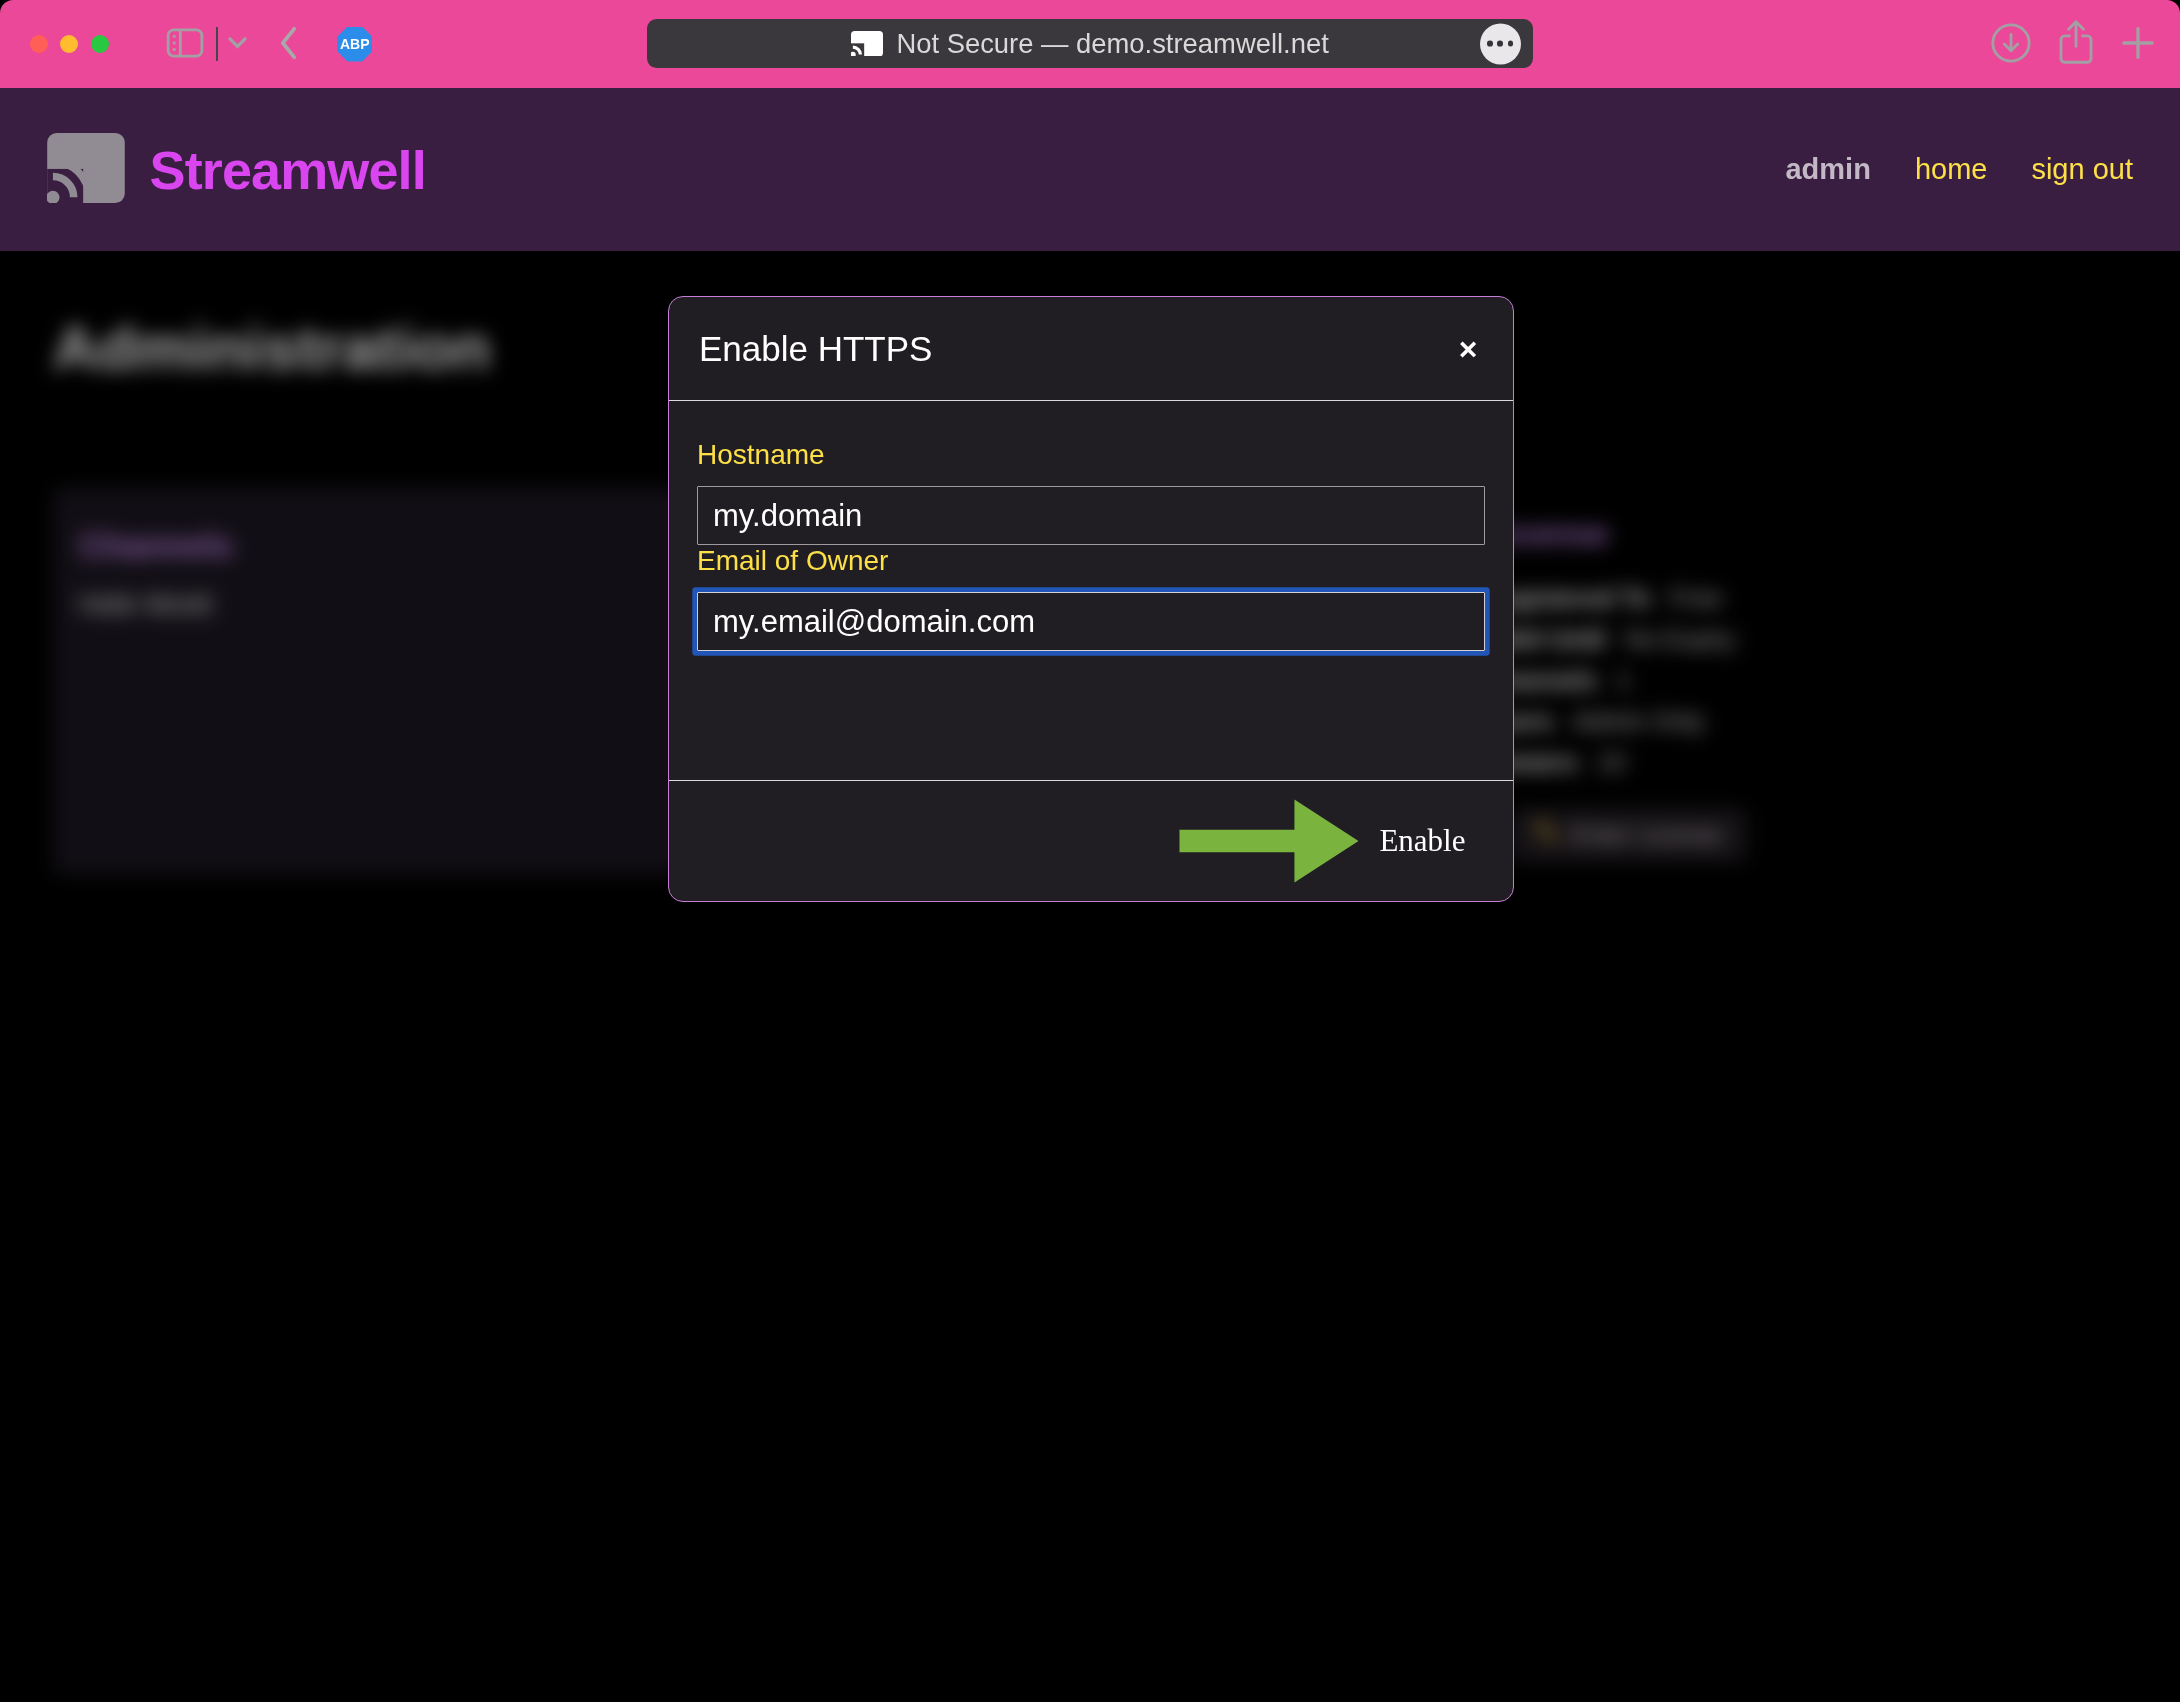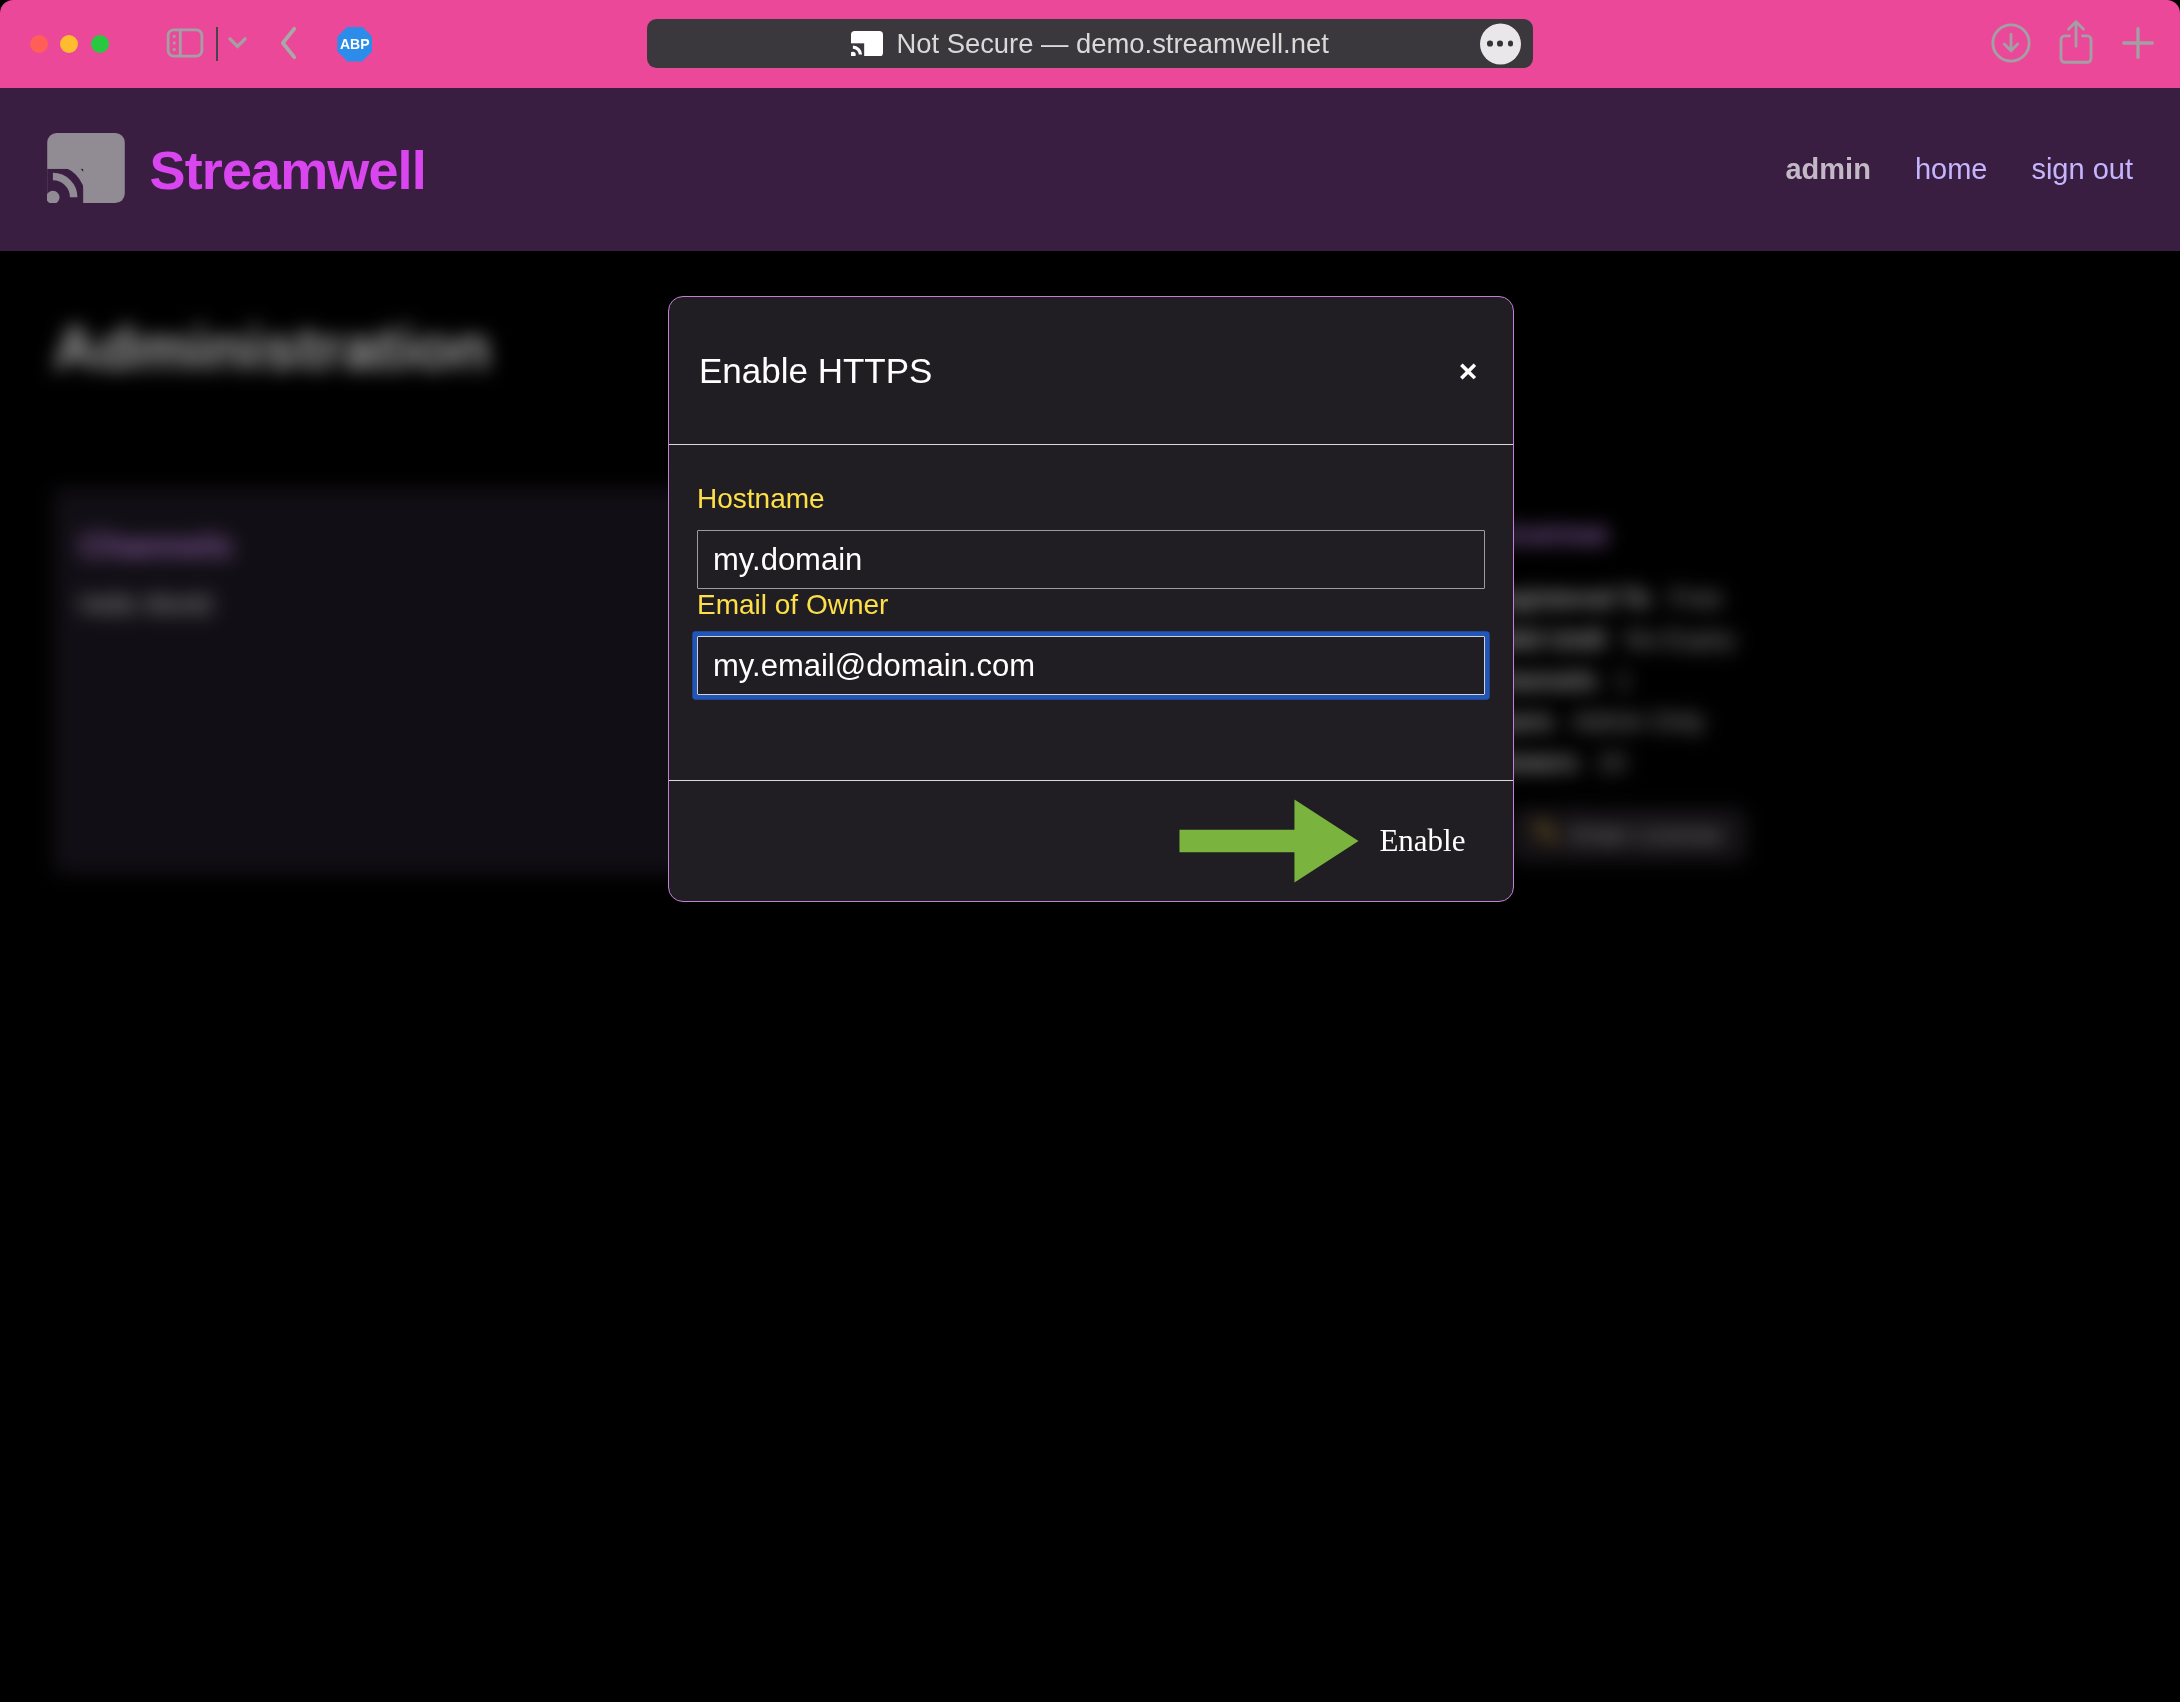--- a/index.html
+++ b/index.html
@@ -47,21 +47,21 @@
   .chrome-right { position:absolute; right:23px; top:0; height:88px; display:flex; align-items:center; gap:21px; }
 
   
   .site-header {
     position:absolute; top:88px; left:0; width:2180px; height:163px;
     background:#3a1e41; display:flex; align-items:center; padding:0 47px; z-index:20;
   }
   .brand { display:flex; align-items:center; background:none; border:none; padding:0; }
   .brand-text { font-size:54px; font-weight:bold; color:#d946ef; margin-left:24.6px; letter-spacing:-0.9px; font-family:inherit; }
   .site-nav { margin-left:auto; display:flex; gap:44px; align-items:baseline; }
-  .nav-link { font-size:29px; color:#c4b5fd; background:none; border:none; padding:0; font-family:inherit; }
+  .nav-link { font-size:29px; color:#fde047; background:none; border:none; padding:0; font-family:inherit; }
   .nav-link.active { font-weight:bold; color:#c3b8c6; }
 
   
   .content {
     position:absolute; top:251px; left:0; width:2180px; height:1452px;
     filter:blur(9.5px) brightness(0.8); z-index:1;
   }
   .page-title { position:absolute; left:53px; top:61px; font-size:62px; font-weight:bold; color:#cccccc; margin:0; }
   .channels-card {
     position:absolute; left:53px; top:237px; width:946px; height:386px;
@@ -80,21 +80,21 @@
     color:#b5b0b6; font-size:24.6px; font-family:inherit;
   }
 
   
   .modal {
     position:absolute; left:668px; top:296px; width:846px; height:606px;
     background:#211e23; border:1.9px solid #c57fd6; border-radius:15px;
     display:flex; flex-direction:column; z-index:40;
   }
   .modal-header {
-    height:148px; flex:none; display:flex; align-items:center;
+    height:104px; flex:none; display:flex; align-items:center;
     padding:0 30px; border-bottom:0.9px solid #dcd8de;
   }
   .modal-title { font-size:35px; font-weight:500; color:#fff; margin:0; }
   .modal-close {
     margin-left:auto; background:none; border:none; color:#fff;
     font-size:32px; font-weight:bold; padding:0 5.7px; line-height:1; font-family:inherit;
   }
   .modal-body { flex:1; padding:38px 28px 0; }
   .field-label { font-size:28px; color:#fde047; margin-bottom:15px; display:block; }
   .text-input {

